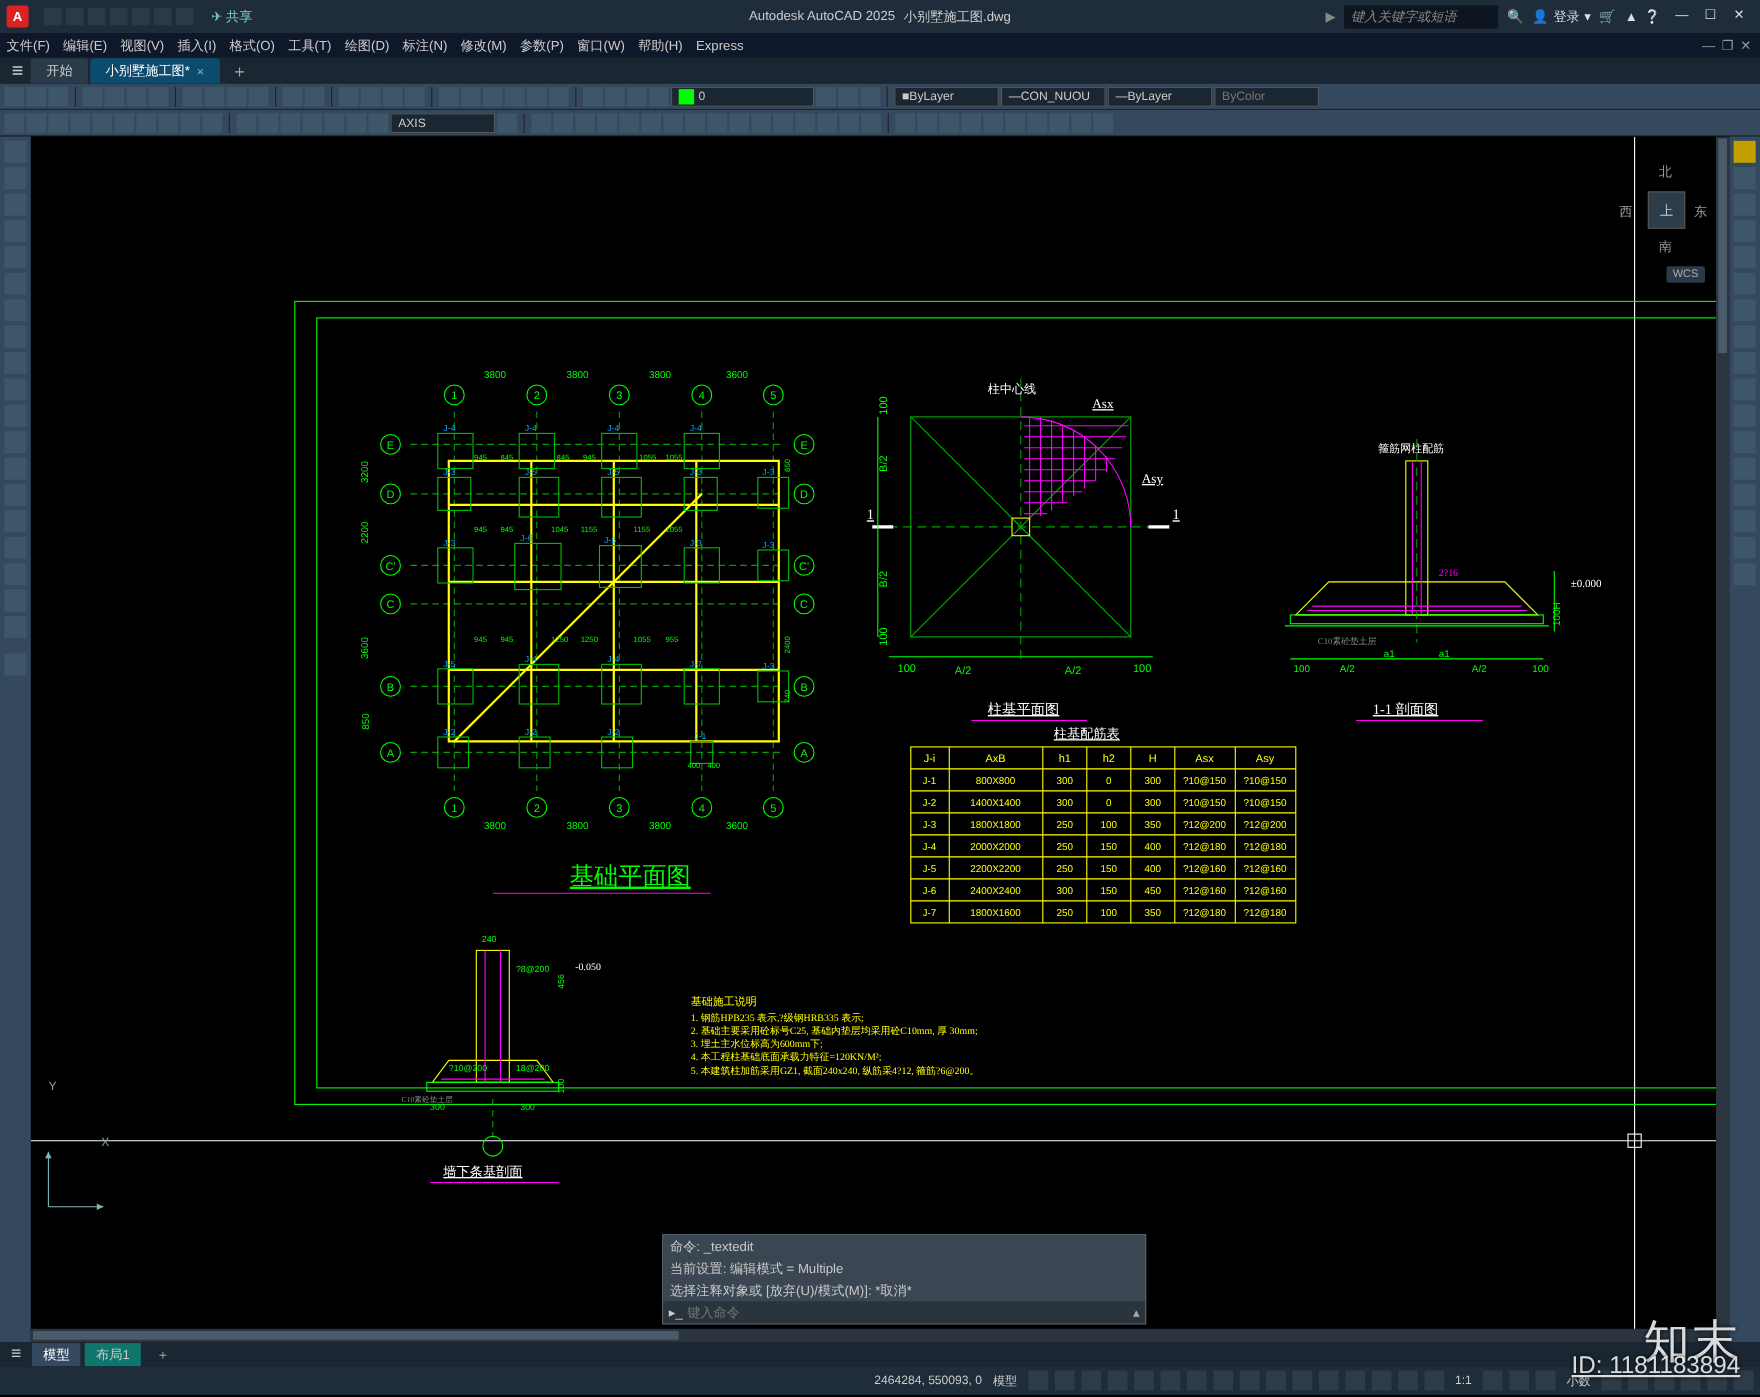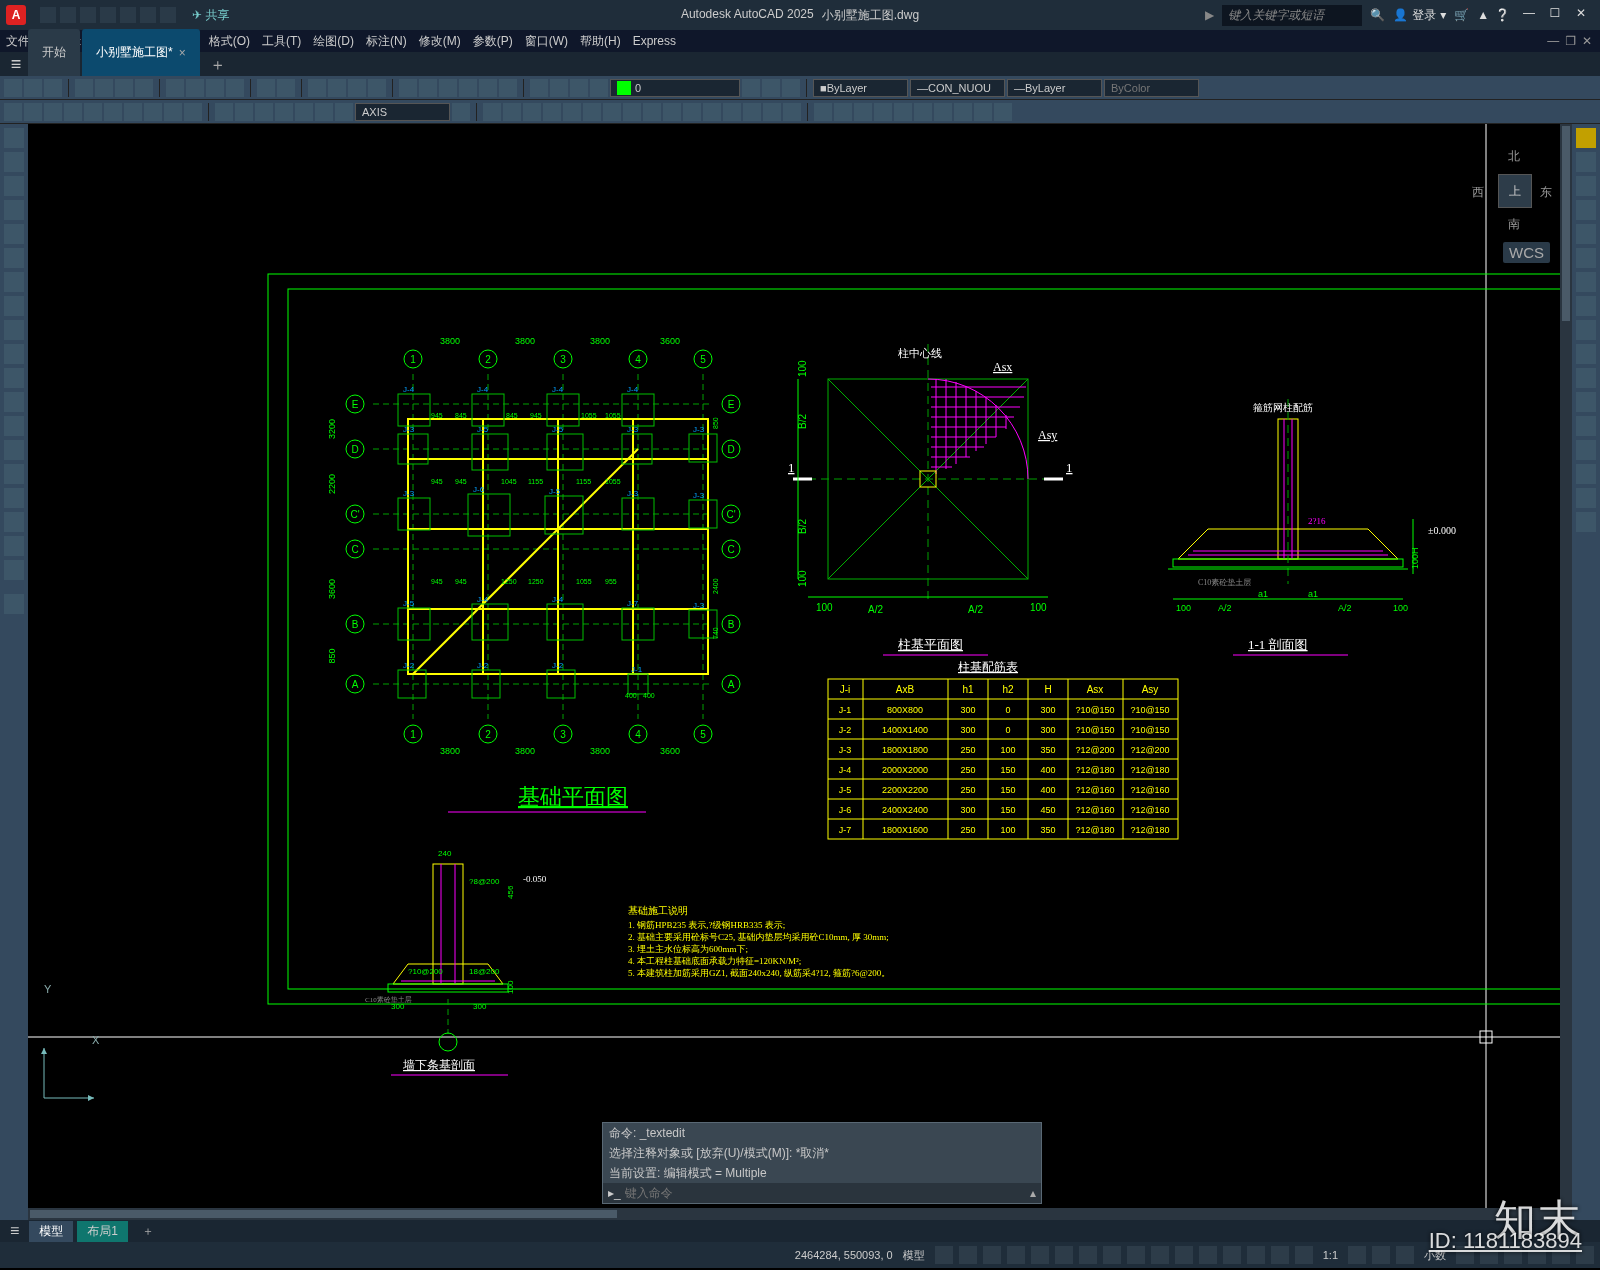--- a/index.html
+++ b/index.html
@@ -15,21 +15,21 @@
 .searchbox{background:#0d1520;color:#888;font-style:italic;padding:2px 6px;width:140px;}
 .login{display:flex;align-items:center;gap:4px;}
 .winctl{display:flex;gap:4px;}
 .winctl span{width:22px;height:18px;display:inline-block;text-align:center;}
 
 .menubar{height:22px;background:#0f172a;display:flex;align-items:center;gap:12px;padding-left:6px;color:#ccc;font-size:12px;}
 .menubar>span{cursor:default;}
 .menubar .rctl{margin-left:auto;margin-right:8px;display:flex;gap:6px;color:#999;}
 
 .filetabs{height:24px;background:#1a2632;display:flex;align-items:flex-end;padding-left:4px;}
-.ftab{padding:15px 14px;background:#2a3a48;color:#ccc;border-top-left-radius:3px;border-top-right-radius:3px;margin-right:2px;font-size:12px;display:flex;align-items:center;gap:6px;}
+.ftab{padding:3px 14px;background:#2a3a48;color:#ccc;border-top-left-radius:3px;border-top-right-radius:3px;margin-right:2px;font-size:12px;display:flex;align-items:center;gap:6px;}
 .ftab.active{background:#0c4a6e;color:#fff;}
 .ftab .x{color:#aaa;}
 .ftab.plus{background:none;color:#aaa;font-size:16px;padding:0 8px;}
 .ham{width:24px;height:24px;display:flex;align-items:center;justify-content:center;color:#ccc;font-size:18px;}
 
 .toolbar{height:24px;background:#34495e;display:flex;align-items:center;gap:2px;padding:0 4px;border-bottom:1px solid #222;}
 .tbtn{width:18px;height:18px;background:#3d5668;display:inline-block;}
 .tsep{width:1px;height:18px;background:#222;margin:0 4px;}
 .combo{height:18px;background:#1a2632;color:#ccc;padding:0 6px;display:flex;align-items:center;min-width:80px;border:1px solid #555;font-size:11px;}
 .combo.md{min-width:95px;}
@@ -43,21 +43,21 @@
 .right-tools{width:28px;background:#34495e;display:flex;flex-direction:column;gap:4px;padding:4px 4px;}
 .right-tools span{width:20px;height:20px;background:#3d5668;}
 .right-tools span.ye{background:#c2a000;}
 .canvas-wrap{flex:1;position:relative;overflow:hidden;}
 
 svg.drawing{position:absolute;inset:0;}
 .dwg-text{font-family:SimSun,serif;}
 .viewcube{position:absolute;top:20px;right:14px;width:90px;height:90px;color:#888;}
 .viewcube .face{position:absolute;left:30px;top:30px;width:34px;height:34px;background:#2d3c49;border:1px solid #555;display:flex;align-items:center;justify-content:center;color:#ccc;font-size:12px;}
 .viewcube .dir{position:absolute;font-size:12px;color:#999;}
-.wcs-badge{position:absolute;top:118px;right:22px;background:#2a3a48;color:#aaa;padding:2px 6px;font-size:15px;border-radius:2px;text-align:center;}
+.wcs-badge{position:absolute;top:118px;right:22px;background:#2a3a48;color:#aaa;padding:2px 6px;font-size:10px;border-radius:2px;text-align:center;}
 .ucs{position:absolute;left:16px;bottom:100px;color:#8aa;font-size:11px;}
 .ucs .yax{position:absolute;left:0;top:-55px;}
 .ucs .xax{position:absolute;left:48px;top:-4px;}
 
 .cmdpanel{position:absolute;left:560px;bottom:16px;width:440px;background:rgba(60,70,80,.92);border:1px solid #596874;font-size:12px;margin-left:14px;}
 .cmdpanel .hist{padding:2px 6px;color:#c8c8c8;line-height:16px;background:#3a4752;}
 .cmdpanel .in{display:flex;align-items:center;background:#2a343d;padding:3px 5px;}
 .cmdpanel .in input{flex:1;background:transparent;border:none;color:#ccc;font-size:12px;outline:none;}
 
 .modeltabs{height:22px;background:#1a2632;display:flex;align-items:center;padding-left:4px;gap:4px;}
@@ -680,22 +680,22 @@
           <line x1="0" y1="60" x2="50" y2="60" stroke="#7bb"></line>
           <line x1="0" y1="60" x2="0" y2="10" stroke="#7bb"></line>
           <polygon points="50,60 44,57 44,63" fill="#7bb"></polygon>
           <polygon points="0,10 -3,16 3,16" fill="#7bb"></polygon>
         </svg>
       <span class="yax">Y</span><span class="xax">X</span>
     </div>
 
     <div class="cmdpanel">
       <div class="hist">命令: _textedit</div>
+      <div class="hist">当前设置: 编辑模式 = Multiple</div>
       <div class="hist">选择注释对象或 [放弃(U)/模式(M)]: *取消*</div>
-      <div class="hist">当前设置: 编辑模式 = Multiple</div>
       <div class="in">
           <span style="margin-right:4px">▸_</span>
           <input placeholder="键入命令" style="">
           <span style="color:#aaa">▴</span>
         </div>
     </div>
 
     <div class="vscroll">
         <div class="thumb"></div>
       </div>

